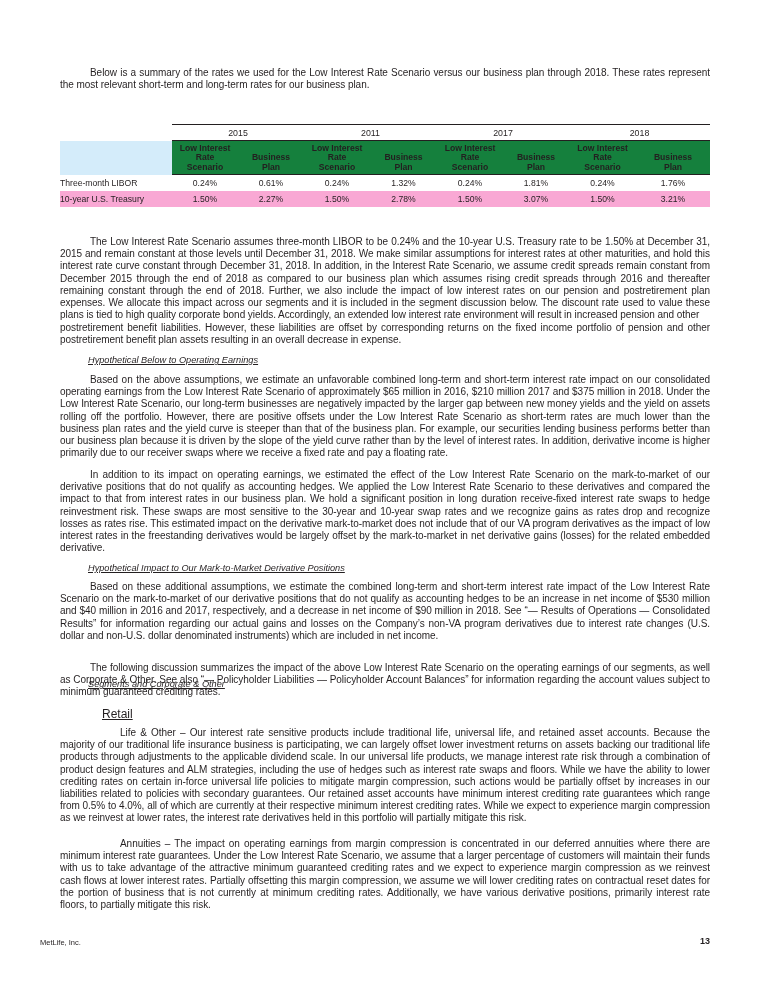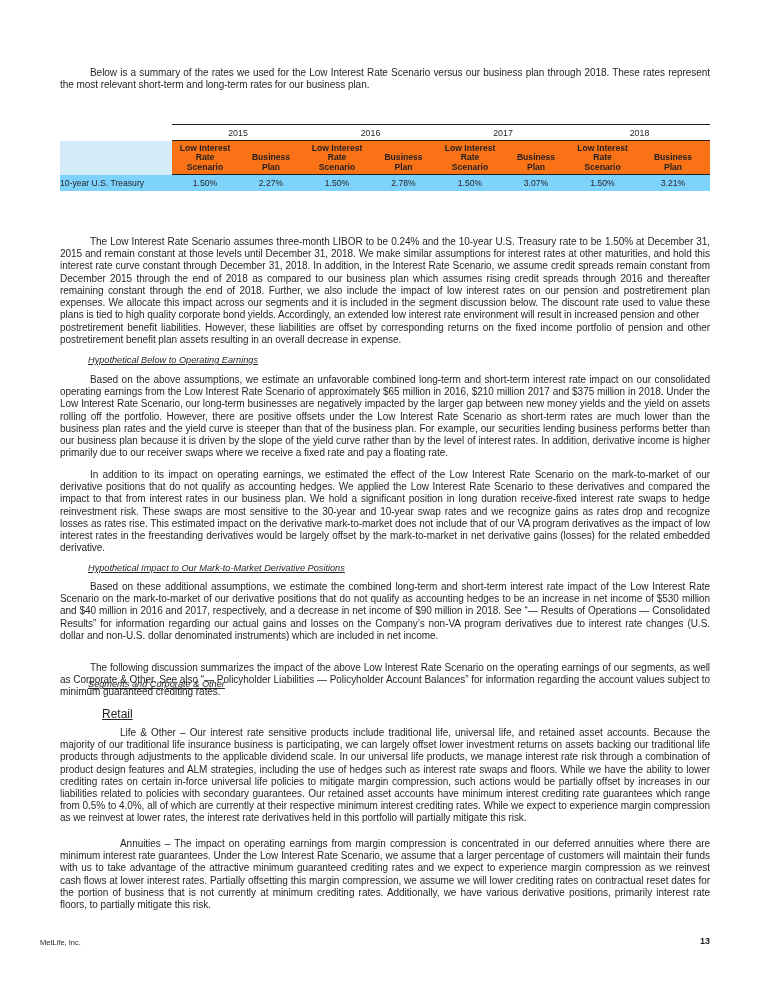--- a/index.html
+++ b/index.html
@@ -8,26 +8,26 @@
     .page { position: absolute; left: 60px; top: 0; width: 650px; }
     p { margin: 0; font-size: 10px; line-height: 12.2px; text-align: justify; letter-spacing: -0.05px; }
     .indent { text-indent: 30px; }
     .p-intro { position: absolute; top: 67px; left: 0; width: 650px; }
     .table-wrap { position: absolute; top: 124px; left: 0; width: 650px; }
     table { border-collapse: collapse; width: 650px; font-size: 8.6px; }
     .years-ended { text-align: center; font-weight: bold; font-size: 8.6px; padding: 0 0 3px 0; }
     .year-row th { font-weight: normal; font-size: 8.8px; text-align: center; border-top: 1.6px solid #231f20; padding: 3px 0 2px 0; }
     .year-row th.blank { border-top: none; }
     .year-row th.yr { border-bottom: 1.4px solid #231f20; }
-    .col-head th { background: #f97316; font-weight: bold; font-size: 8.6px; line-height: 9.4px; vertical-align: bottom; text-align: center; padding: 3px 4px 2px 4px; }
+    .col-head th { background: #15803d; font-weight: bold; font-size: 8.6px; line-height: 9.4px; vertical-align: bottom; text-align: center; padding: 3px 4px 2px 4px; }
     .col-head th.yr-col { border-bottom: 1.4px solid #231f20; }
     .col-head th.lbl { background: #d4ecfa; }
     td { padding: 3px 4px; text-align: center; font-size: 8.6px; color: #231f20; }
     td.label { text-align: left; padding-left: 0; }
-    tr.shaded td { background: #7dd3fc; }
+    tr.shaded td { background: #f9a8d4; }
     .p-low { position: absolute; top: 236px; left: 0; width: 650px; }
     .h-sec { position: absolute; left: 28px; font-size: 9.2px; font-style: italic; text-decoration: underline; font-family: "Liberation Sans", sans-serif; }
     .h-sub { position: absolute; left: 42px; font-size: 12px; text-decoration: underline; }
     .footer-left { position: absolute; left: 40px; top: 938px; font-size: 7.5px; }
     .footer-right { position: absolute; left: 700px; top: 936px; font-size: 9px; font-weight: bold; }
   </style>
 </head>
 <body>
 
 <div class="page">
@@ -44,34 +44,45 @@
           <col style="width:67px">
         <col style="width:66px">
           <col style="width:66px">
         <col style="width:67px">
           <col style="width:74px">
       </colgroup>
       <tbody>
       <tr class="year-row">
         <th class="blank"></th>
         <th colspan="2" class="yr">2015</th>
-        <th colspan="2" class="yr">2016</th>
+        <th colspan="2" class="yr">2011</th>
         <th colspan="2" class="yr">2017</th>
         <th colspan="2" class="yr">2018</th>
       </tr>
       <tr class="col-head">
         <th class="lbl"></th>
         <th class="yr-col"><span>Low Interest</span><br><span>Rate</span><br><span>Scenario</span></th>
         <th class="yr-col"><span>Business</span><br><span>Plan</span></th>
         <th class="yr-col"><span>Low Interest</span><br><span>Rate</span><br><span>Scenario</span></th>
         <th class="yr-col"><span>Business</span><br><span>Plan</span></th>
         <th class="yr-col"><span>Low Interest</span><br><span>Rate</span><br><span>Scenario</span></th>
         <th class="yr-col"><span>Business</span><br><span>Plan</span></th>
         <th class="yr-col"><span>Low Interest</span><br><span>Rate</span><br><span>Scenario</span></th>
         <th class="yr-col"><span>Business</span><br><span>Plan</span></th>
+      </tr>
+      <tr>
+        <td class="label">Three-month LIBOR</td>
+        <td>0.24%</td>
+        <td>0.61%</td>
+        <td>0.24%</td>
+        <td>1.32%</td>
+        <td>0.24%</td>
+        <td>1.81%</td>
+        <td>0.24%</td>
+        <td>1.76%</td>
       </tr>
       <tr class="shaded">
         <td class="label">10-year U.S. Treasury</td>
         <td>1.50%</td>
         <td>2.27%</td>
         <td>1.50%</td>
         <td>2.78%</td>
         <td>1.50%</td>
         <td>3.07%</td>
         <td>1.50%</td>

